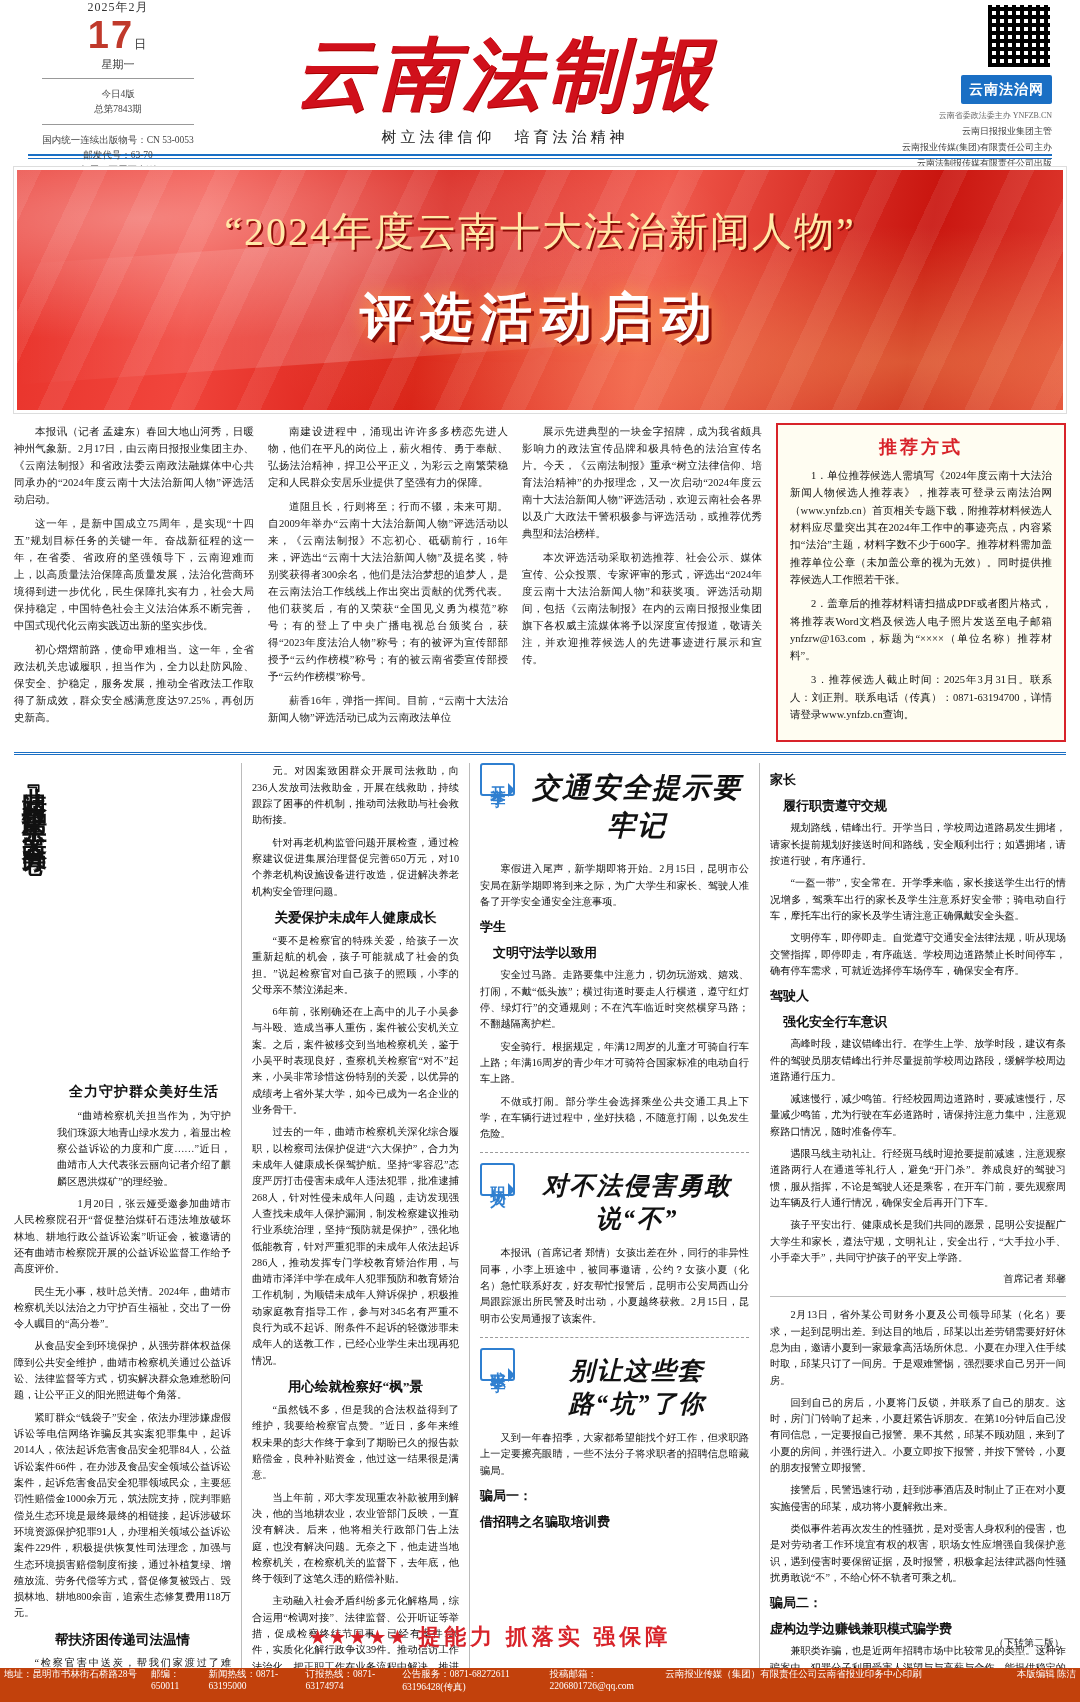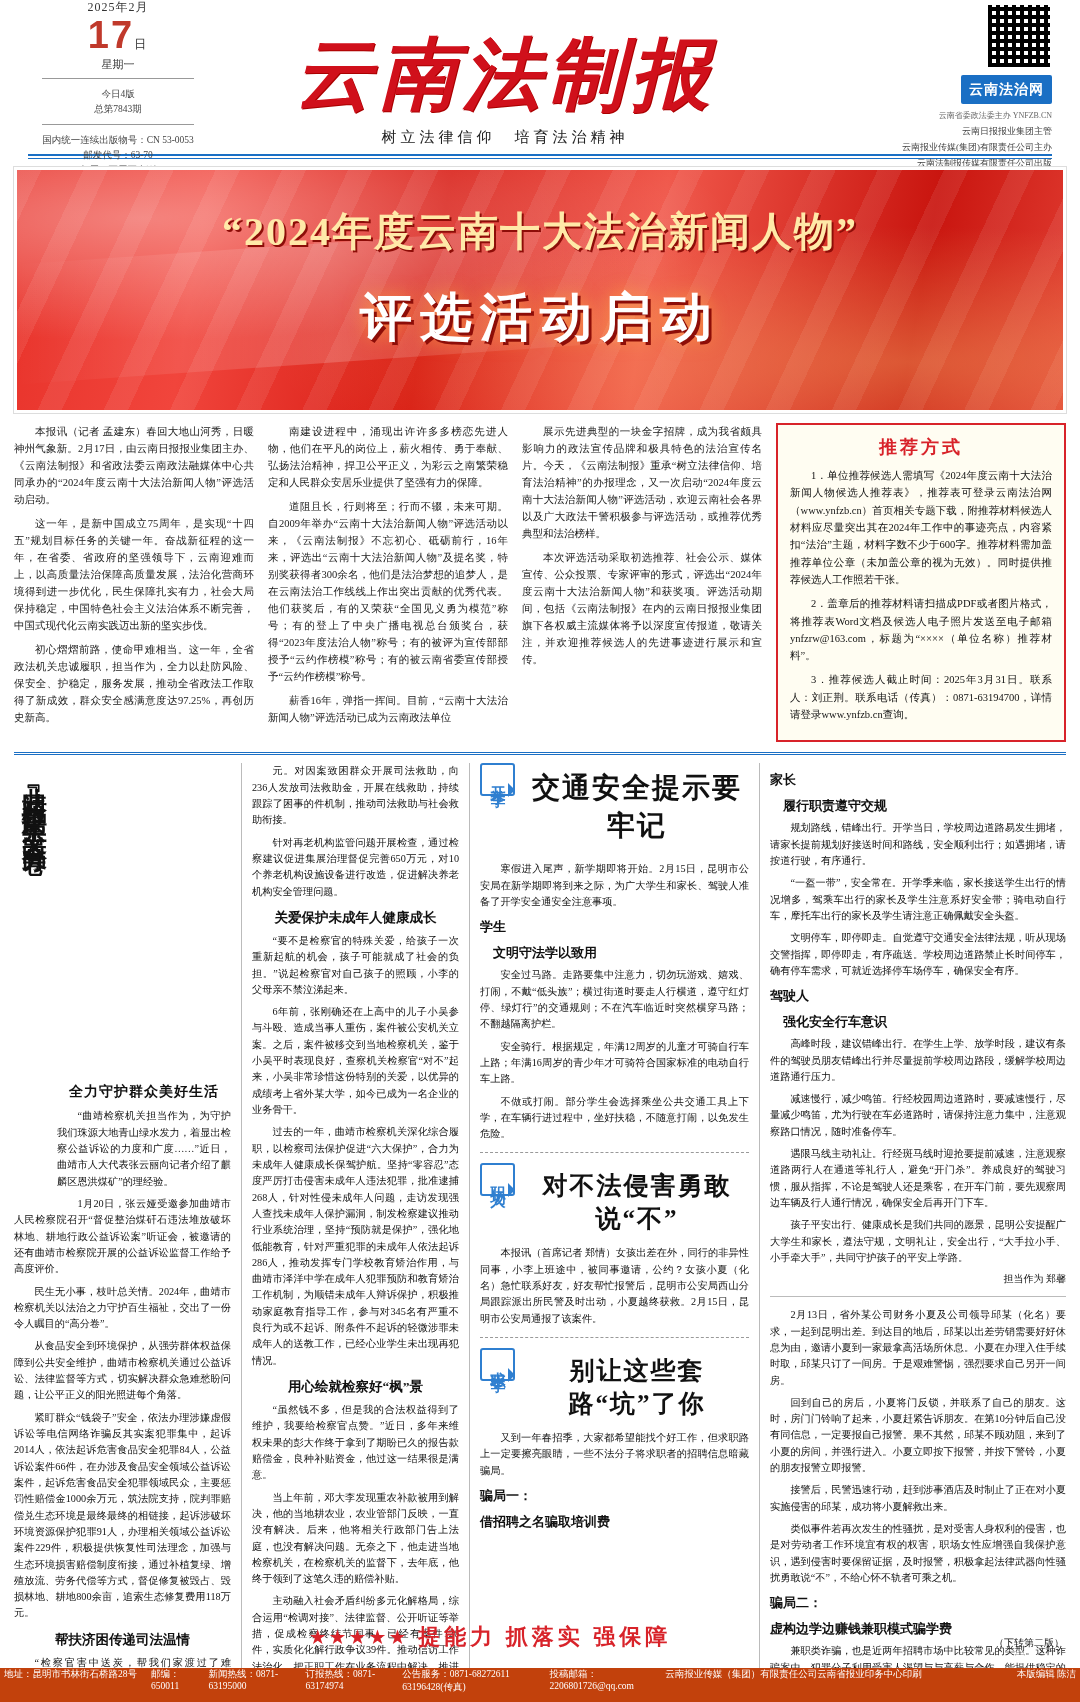--- a/index.html
+++ b/index.html
@@ -33,21 +33,21 @@
 
   
   .banner{margin:8px 14px 0 14px;height:240px;position:relative;
      background:linear-gradient(100deg,#e8322a 0%,#f1453c 18%,#d81c14 40%,#f0574a 60%,#c9150f 85%,#e03b30 100%);
      border:3px solid #fff;box-shadow:0 0 0 1px #ddd;overflow:hidden;}
   .banner:before{content:"";position:absolute;inset:0;
      background:
       radial-gradient(ellipse at 12% 20%,rgba(255,255,255,.35),transparent 45%),
       radial-gradient(ellipse at 85% 80%,rgba(255,210,120,.35),transparent 50%),
       repeating-linear-gradient(115deg,rgba(255,255,255,.08) 0 22px,rgba(0,0,0,0) 22px 60px);}
-  .banner-t1{position:relative;text-align:center;padding-top:34px;font-size:40px;font-weight:bold;color:#ffe9a8;letter-spacing:2px;text-shadow:2px 2px 0 #8d0d08;font-family:"Liberation Serif",serif;}
+  .banner-t1{position:relative;text-align:center;padding-top:34px;font-size:40px;font-weight:normal;color:#ffe9a8;letter-spacing:2px;text-shadow:2px 2px 0 #8d0d08;font-family:"Liberation Serif",serif;}
   .banner-t2{position:relative;text-align:center;margin-top:24px;font-size:52px;font-weight:bold;color:#fff;letter-spacing:8px;text-shadow:3px 3px 0 #8d0d08, 0 0 18px rgba(255,180,60,.7);font-family:"Liberation Serif",serif;}
   .ribbon{position:absolute;left:0;top:58px;width:100%;height:120px;
      background:linear-gradient(90deg,rgba(255,255,255,0) 0%,rgba(255,255,255,.18) 30%,rgba(255,255,255,0) 65%);
      transform:skewY(-4deg);}
 
   
   .topstory{margin:10px 14px 0 14px;display:flex;gap:14px;}
   .ts-col{flex:1;font-size:10.5px;line-height:1.62;text-align:justify;color:#1a1a1a;}
   .ts-col p{margin:0 0 7px 0;text-indent:2em;}
   .ts-col .lead{font-weight:normal;}
@@ -66,21 +66,21 @@
   .col.c4{width:306px;padding-right:0;}
 
   .vtitle{writing-mode:vertical-rl;text-orientation:upright;font-size:25px;font-weight:bold;letter-spacing:5px;height:430px;margin:4px 6px 8px 4px;float:left;color:#111;}
   .sub-h{font-size:14px;font-weight:bold;text-align:center;margin:10px 0 7px 0;letter-spacing:1px;}
   .sub-h2{font-size:13.5px;font-weight:bold;text-align:center;margin:9px 0 6px 0;}
   .body{font-size:10.2px;line-height:1.6;text-align:justify;}
   .body p{margin:0 0 6px 0;text-indent:2em;}
   .sign{text-align:right;font-size:10px;margin-top:4px;}
 
   
-  .hl-big{font-size:28px;font-weight:bold;letter-spacing:2px;text-align:center;margin:6px 0 10px 0;}
+  .hl-big{font-size:28px;font-weight:bold;letter-spacing:2px;text-align:center;margin:6px 0 10px 0;font-style:italic;}
   .tag{display:inline-block;background:#fff;border:2px solid #2f7fd0;color:#2f7fd0;font-size:15px;font-weight:bold;padding:10px 6px;writing-mode:vertical-rl;text-orientation:upright;letter-spacing:3px;border-radius:3px;position:relative;}
   .tag:after{content:"";position:absolute;right:-9px;top:18px;border:7px solid transparent;border-left-color:#2f7fd0;}
   .tagrow{display:flex;align-items:flex-start;gap:10px;}
   .subhead{font-size:13px;font-weight:bold;margin:8px 0 5px 0;}
   .dashrule{border-top:1px dashed #999;margin:10px 0;}
   .solidrule{border-top:1px solid #bbb;margin:10px 0;}
 
   
   .starstrip{position:absolute;left:260px;bottom:42px;width:460px;height:46px;display:flex;align-items:center;justify-content:center;gap:10px;}
   .starstrip .stars{color:#d8232a;font-size:20px;letter-spacing:2px;}
@@ -261,21 +261,21 @@
         <p>文明停车，即停即走。自觉遵守交通安全法律法规，听从现场交警指挥，即停即走，有序疏送。学校周边道路禁止长时间停车，确有停车需求，可就近选择停车场停车，确保安全有序。</p>
       </div>
       <div class="subhead">驾驶人</div>
       <div class="subhead" style="text-indent:1em;">强化安全行车意识</div>
       <div class="body">
         <p>高峰时段，建议错峰出行。在学生上学、放学时段，建议有条件的驾驶员朋友错峰出行并尽量提前学校周边路段，缓解学校周边道路通行压力。</p>
         <p>减速慢行，减少鸣笛。行经校园周边道路时，要减速慢行，尽量减少鸣笛，尤为行驶在车必道路时，请保持注意力集中，注意观察路口情况，随时准备停车。</p>
         <p>遇限马线主动礼让。行经斑马线时迎抢要提前减速，注意观察道路两行人在通道等礼行人，避免“开门杀”。养成良好的驾驶习惯，服从指挥，不论是驾驶人还是乘客，在开车门前，要先观察周边车辆及行人通行情况，确保安全后再开门下车。</p>
         <p>孩子平安出行、健康成长是我们共同的愿景，昆明公安提醒广大学生和家长，遵法守规，文明礼让，安全出行，“大手拉小手、小手牵大手”，共同守护孩子的平安上学路。</p>
       </div>
-      <div class="sign">担当作为 郑馨</div>
+      <div class="sign">首席记者 郑馨</div>
       <div class="solidrule"></div>
       <div class="body">
         <p>2月13日，省外某公司财务小夏及公司领导邱某（化名）要求，一起到昆明出差。到达目的地后，邱某以出差劳销需要好好休息为由，邀请小夏到一家最拿高活场所休息。小夏在办理入住手续时取，邱某只订了一间房。于是艰难警惕，强烈要求自己另开一间房。</p>
         <p>回到自己的房后，小夏将门反锁，并联系了自己的朋友。这时，房门门铃响了起来，小夏赶紧告诉朋友。在第10分钟后自己没有同信息，一定要报自己报警。果不其然，邱某不顾劝阻，来到了小夏的房间，并强行进入。小夏立即按下报警，并按下警铃，小夏的朋友报警立即报警。</p>
         <p>接警后，民警迅速行动，赶到涉事酒店及时制止了正在对小夏实施侵害的邱某，成功将小夏解救出来。</p>
         <p>类似事件若再次发生的性骚扰，是对受害人身权利的侵害，也是对劳动者工作环境宜有权的权害，职场女性应增强自我保护意识，遇到侵害时要保留证据，及时报警，积极拿起法律武器向性骚扰勇敢说“不”，不给心怀不轨者可乘之机。</p>
       </div>
       <div class="subhead">骗局二：</div>
       <div class="subhead">虚构边学边赚钱兼职模式骗学费</div>
       <div class="body">

